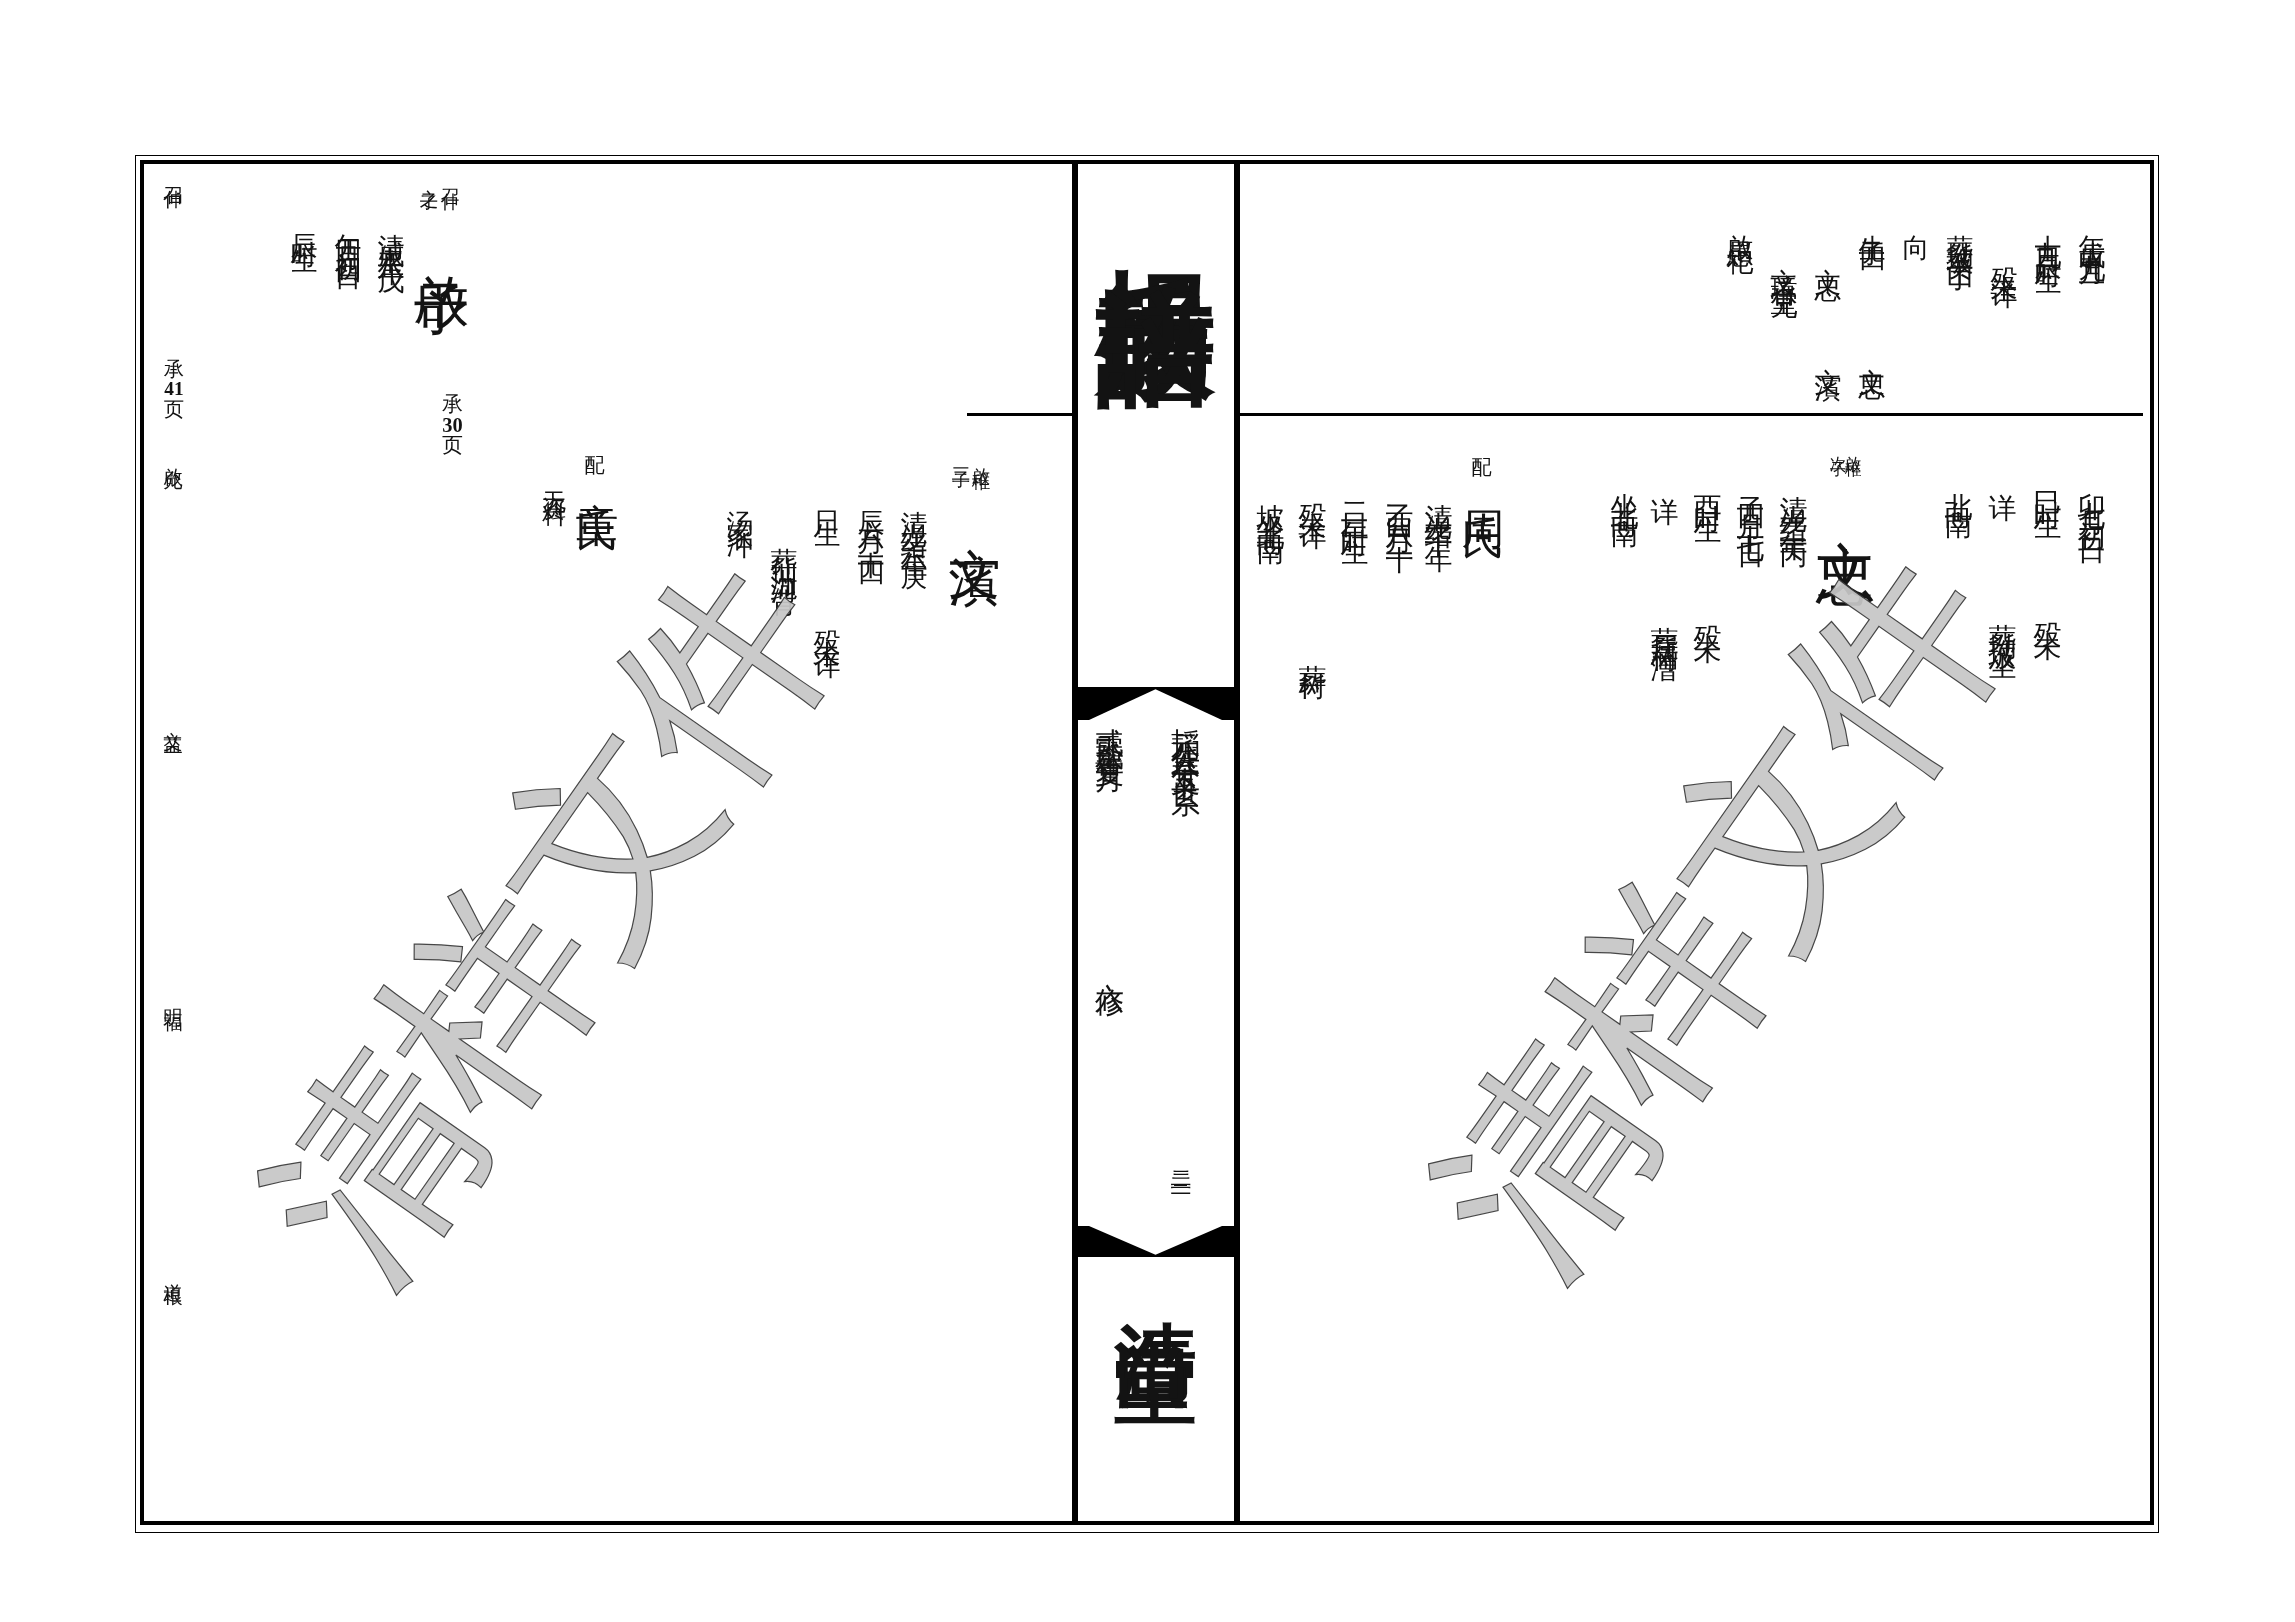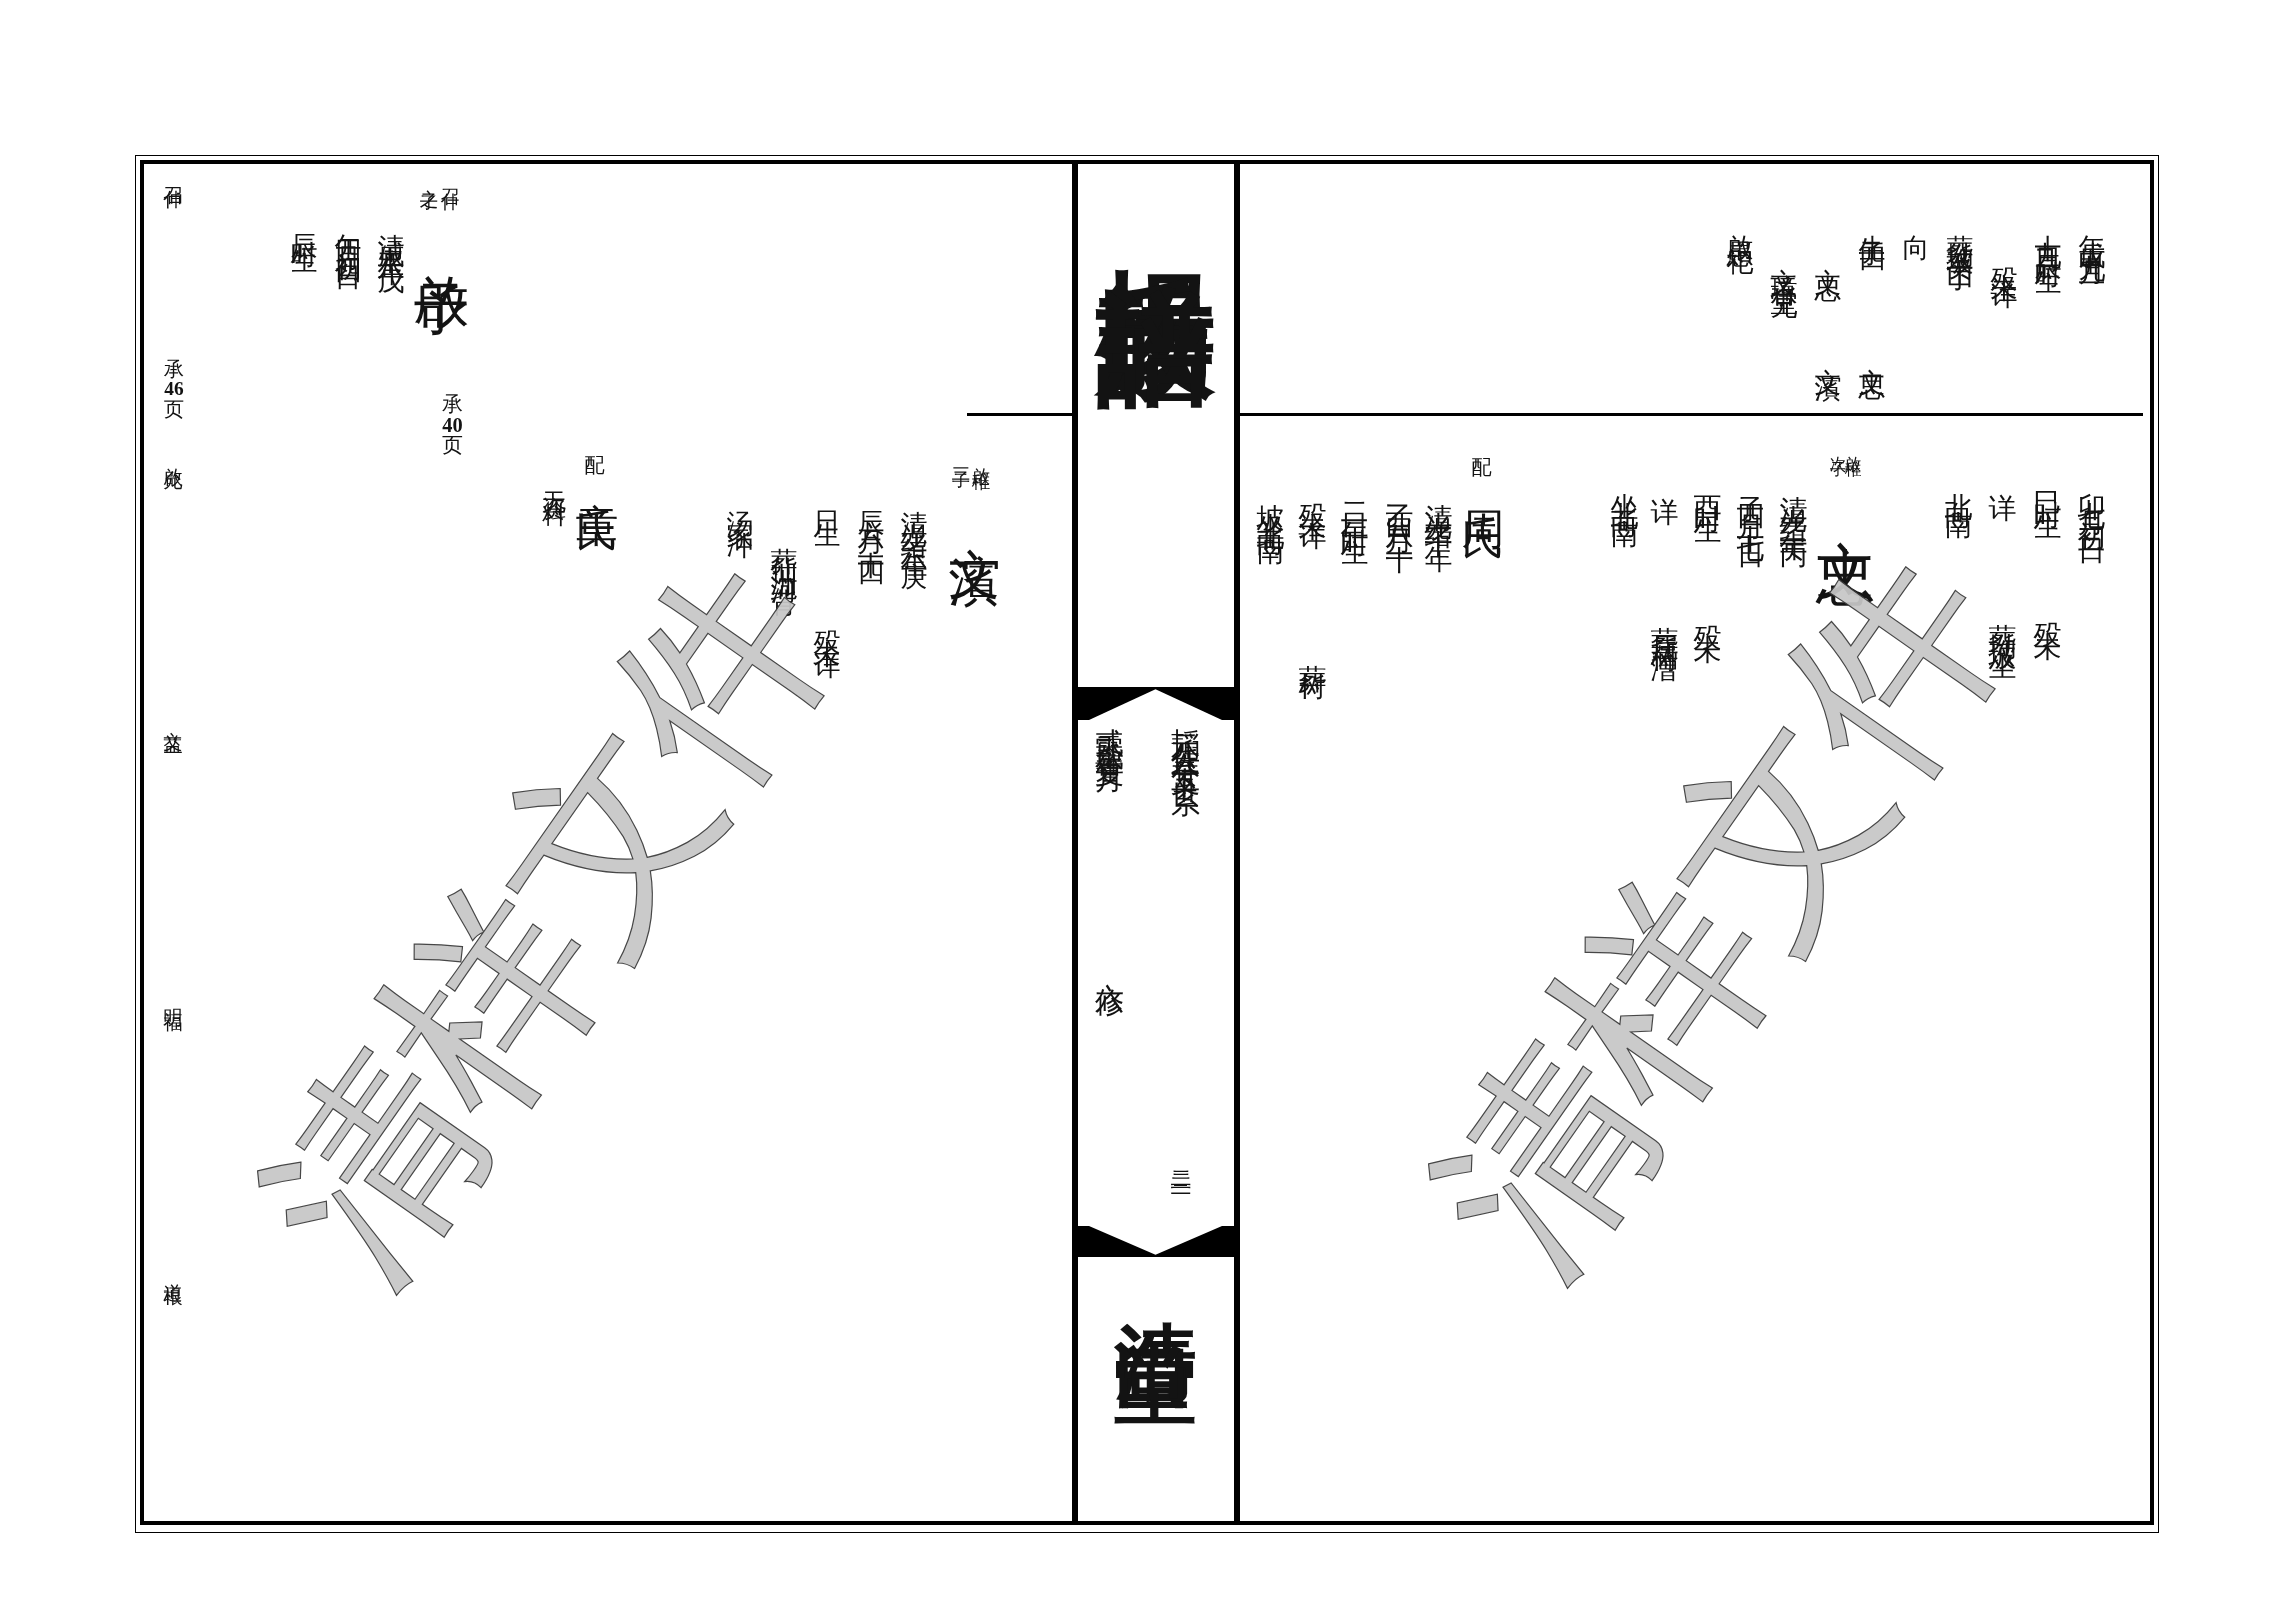--- a/index.html
+++ b/index.html
@@ -70,34 +70,34 @@
 
   <div class="band" style="top:1226px;height:31px;">
     <div class="notch down"></div>
   </div>
 
   <div class="v heavy" style="left:1114px;top:1255px;font-size:82px;letter-spacing:10.2px;">清白堂</div>
 
   <div class="v" style="left:163px;top:172px;font-size:19.4px;letter-spacing:2.8px;">召伸</div>
   <div class="stack" style="left:160px;top:359px;width:28px;">
     <span style="font-size:20.4px;">承</span>
-    <span style="font-size:19.4px;font-weight:bold;">46</span>
+    <span style="font-size:19.4px;font-weight:bold;">41</span>
     <span style="font-size:20.4px;">页</span>
   </div>
   <div class="v" style="left:163px;top:452px;font-size:19.4px;letter-spacing:2.8px;">啟允</div>
   <div class="v" style="left:163px;top:716px;font-size:19.4px;letter-spacing:2.8px;">文益</div>
   <div class="v" style="left:163px;top:993px;font-size:19.4px;letter-spacing:2.8px;">明福</div>
   <div class="v" style="left:163px;top:1268px;font-size:19.4px;letter-spacing:2.8px;">道根</div>
 
   <div class="v" style="left:440px;top:174px;font-size:18.5px;letter-spacing:4.6px;">召什</div>
   <div class="v" style="left:419px;top:174px;font-size:18.5px;letter-spacing:4.6px;">之子</div>
   <div class="v" style="left:414px;top:231px;font-size:56px;letter-spacing:7.4px;">啟予</div>
   <div class="stack" style="left:437px;top:394px;width:31px;">
     <span style="font-size:21px;">承</span>
-    <span style="font-size:20.4px;font-weight:bold;">40</span>
+    <span style="font-size:20.4px;font-weight:bold;">30</span>
     <span style="font-size:21px;">页</span>
   </div>
   <div class="v" style="left:377px;top:212px;font-size:27px;letter-spacing:6.5px;">清咸丰八年戊</div>
   <div class="v" style="left:334px;top:212px;font-size:27px;letter-spacing:6.5px;">午四月初四日</div>
   <div class="v" style="left:290px;top:212px;font-size:27px;letter-spacing:6.5px;">辰时生</div>
 
   <div class="v" style="left:584px;top:439px;font-size:20.4px;">配</div>
   <div class="v" style="left:576px;top:468px;font-size:43px;letter-spacing:5.6px;">章氏</div>
   <div class="v" style="left:542px;top:472px;font-size:24px;letter-spacing:5.6px;">无资料</div>
 

